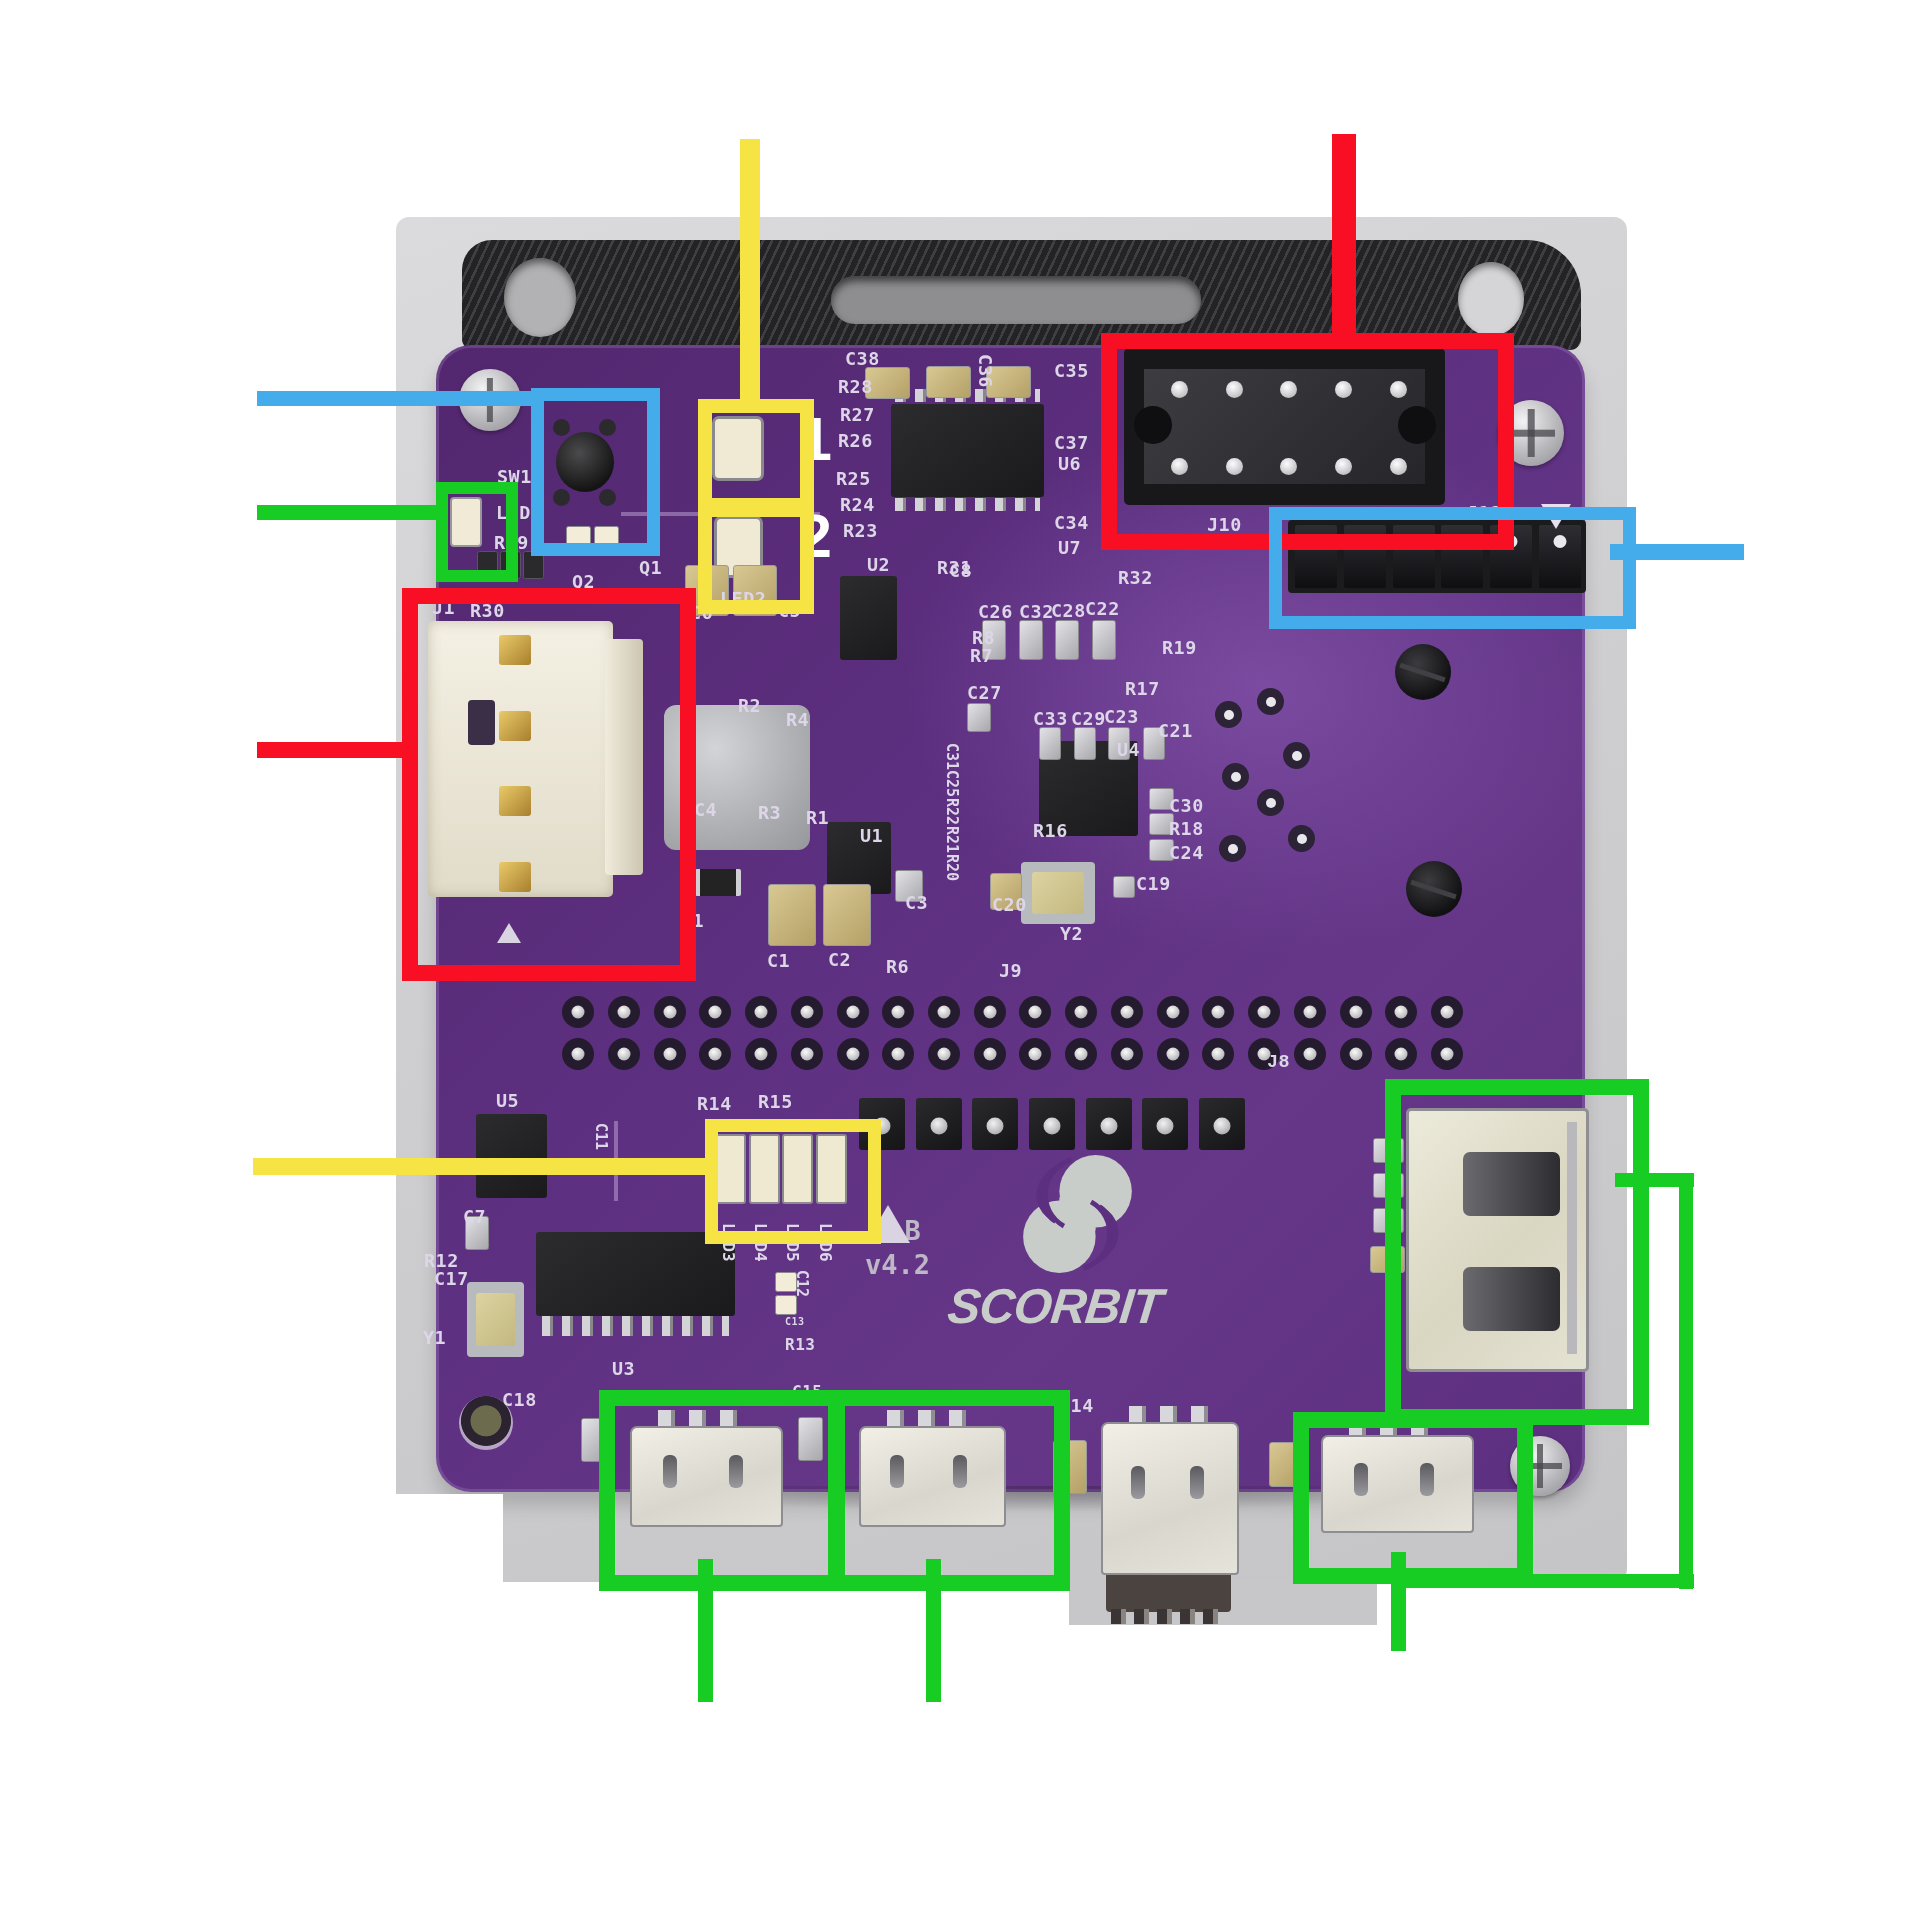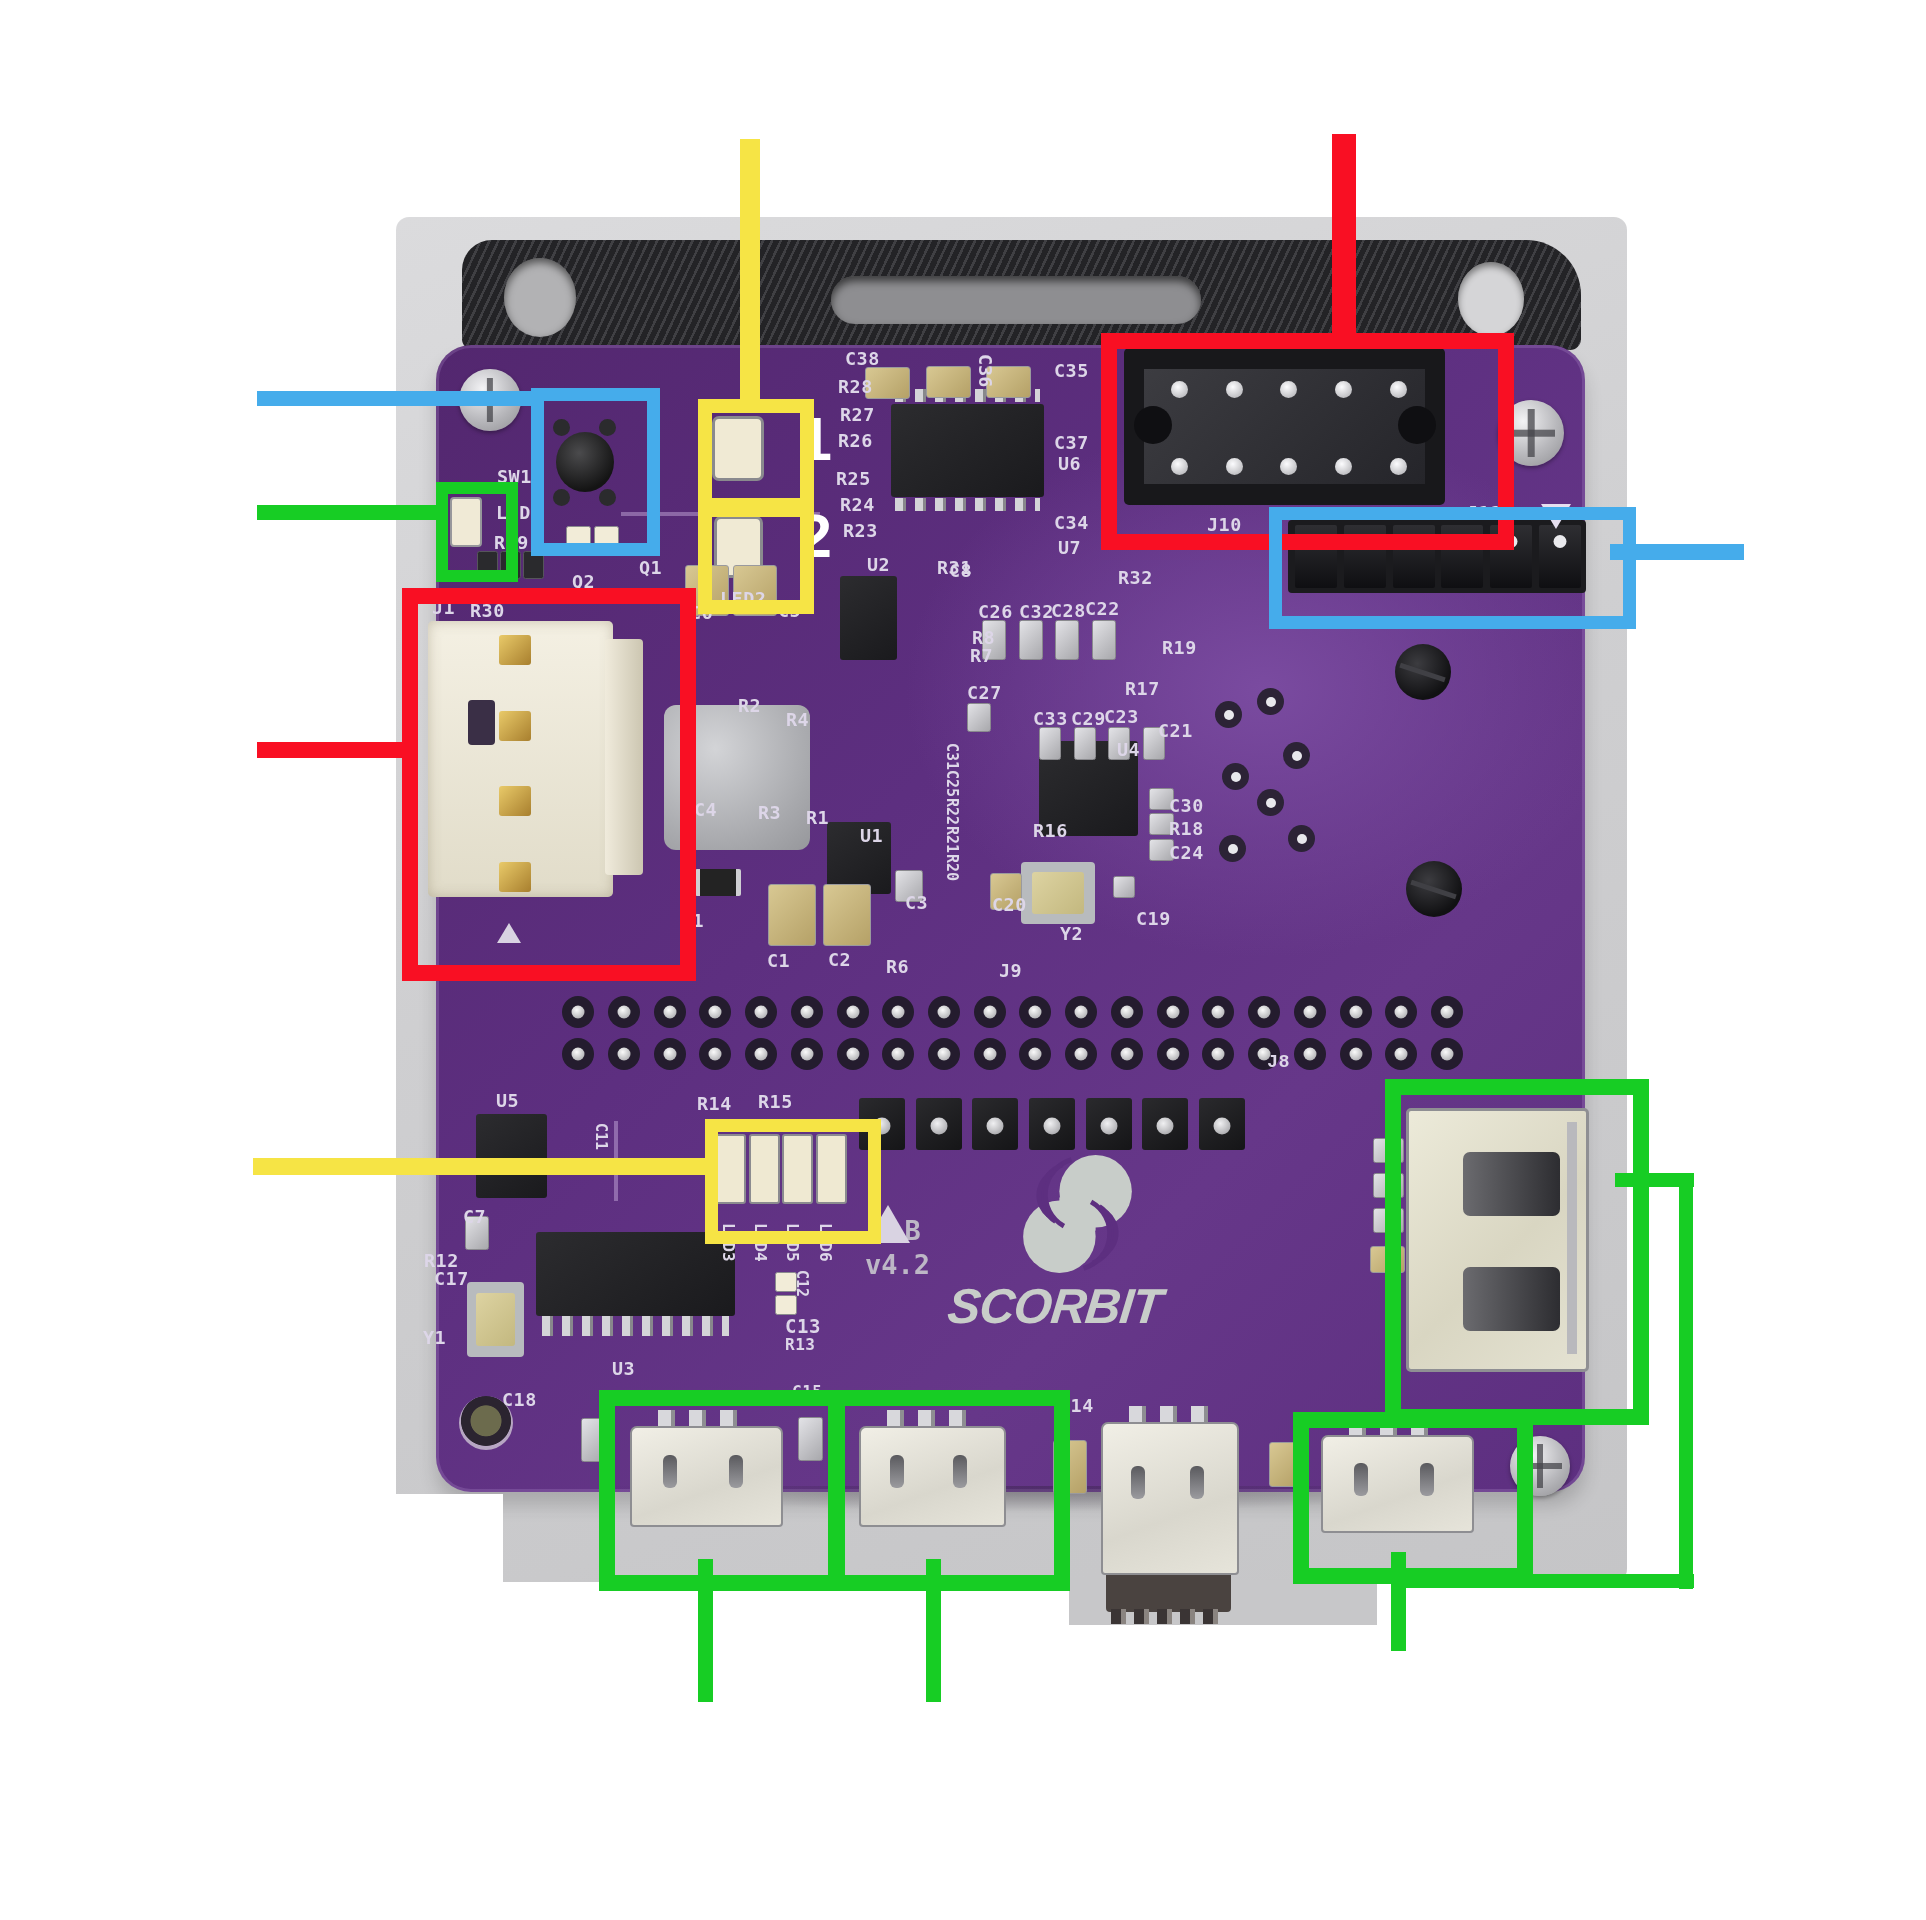--- a/index.html
+++ b/index.html
@@ -513,21 +513,21 @@
     <div class="silk" style="left: 786px; top: 711px;">R4</div>
     <div class="silk" style="left: 694px; top: 801px;">C4</div>
     <div class="silk" style="left: 758px; top: 804px;">R3</div>
     <div class="silk" style="left: 806px; top: 809px;">R1</div>
     <div class="silk" style="left: 860px; top: 827px;">U1</div>
     <div class="silk" style="left: 1033px; top: 822px;">R16</div>
     <div class="silk" style="left: 1169px; top: 797px;">C30</div>
     <div class="silk" style="left: 1169px; top: 820px;">R18</div>
     <div class="silk" style="left: 1169px; top: 844px;">C24</div>
     <div class="silk" style="left: 992px; top: 896px;">C20</div>
-    <div class="silk" style="left: 1136px; top: 910px; text-align: right;">C19</div>
+    <div class="silk" style="left: 1136px; top: 875px; text-align: right;">C19</div>
     <div class="silk" style="left: 1060px; top: 925px;">Y2</div>
     <div class="silk" style="left: 681px; top: 912px;">D1</div>
     <div class="silk" style="left: 767px; top: 952px;">C1</div>
     <div class="silk" style="left: 828px; top: 951px;">C2</div>
     <div class="silk" style="left: 905px; top: 894px;">C3</div>
     <div class="silk" style="left: 886px; top: 958px;">R6</div>
     <div class="silk" style="left: 999px; top: 962px;">J9</div>
     <div class="silk" style="left: 1267px; top: 1054px; font-family: Liberation Mono, monospace;">J8</div>
     <div class="silk" style="left: 697px; top: 1095px;">R14</div>
     <div class="silk" style="left: 758px; top: 1093px;">R15</div>
@@ -537,21 +537,21 @@
     <div class="silk v" style="left: 752px; top: 1223px; font-size: 16px;">LED4</div>
     <div class="silk v" style="left: 784px; top: 1223px; font-size: 16px;">LED5</div>
     <div class="silk v" style="left: 817px; top: 1223px; font-size: 16px;">LED6</div>
     <div class="silk" style="left: 463px; top: 1208px;">C7</div>
     <div class="silk" style="left: 424px; top: 1252px;">R12</div>
     <div class="silk" style="left: 434px; top: 1270px;">C17</div>
     <div class="silk" style="left: 423px; top: 1329px;">Y1</div>
     <div class="silk" style="left: 502px; top: 1391px;">C18</div>
     <div class="silk" style="left: 612px; top: 1360px;">U3</div>
     <div class="silk v" style="left: 794px; top: 1270px; font-size: 15px;">C12</div>
-    <div class="silk" style="left: 785px; top: 1317px; font-size: 19px;">C13</div>
+    <div class="silk" style="left: 785px; top: 1317px; font-size: 10px;">C13</div>
     <div class="silk" style="left: 785px; top: 1337px; font-size: 16px;">R13</div>
     <div class="silk" style="left: 792px; top: 1384px; font-size: 16px;">C15</div>
     <div class="silk" style="left: 1059px; top: 1397px;">C14</div>
     <div class="silk" style="left: 684px; top: 794px;">L</div>
   </div>
 
 <svg class="abs slogo" viewBox="0 0 100 82">
   <g fill="#c8cdc9">
     <circle cx="62" cy="26" r="24"></circle>
     <circle cx="38" cy="56" r="24"></circle>

